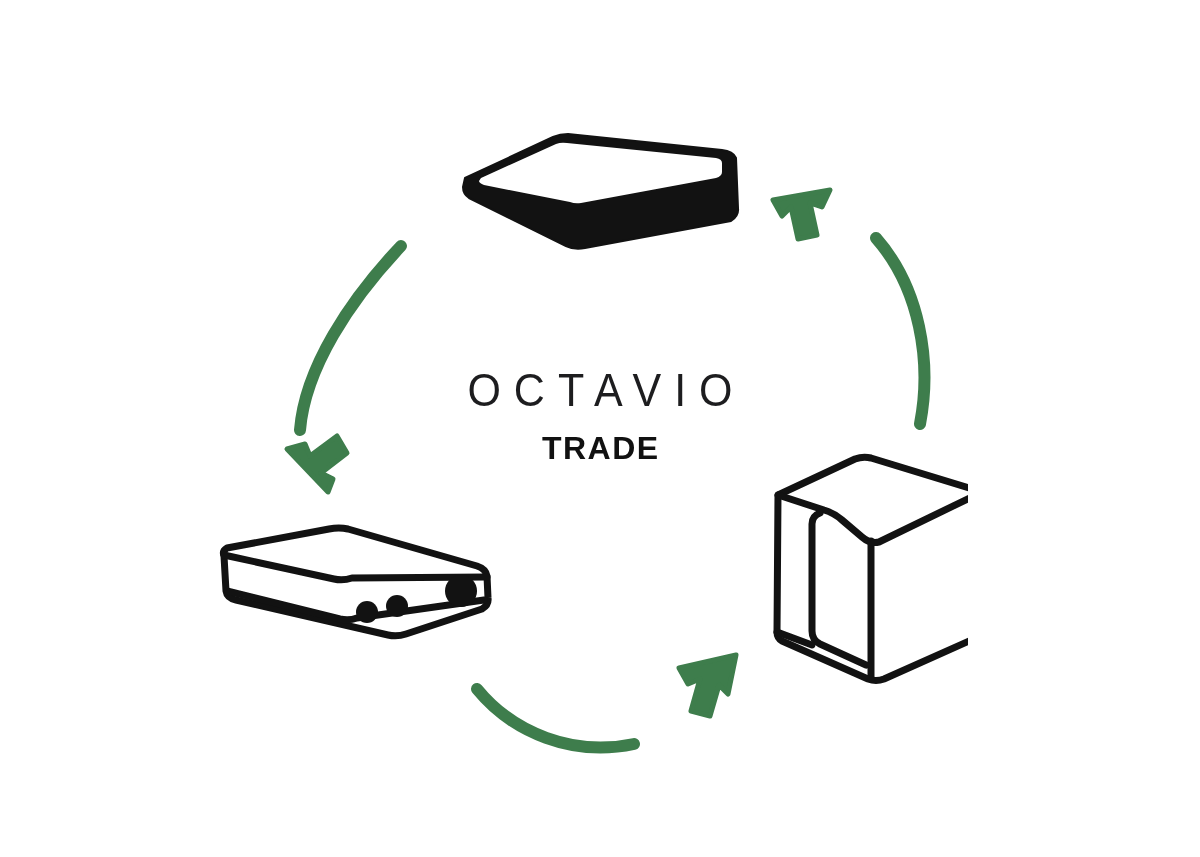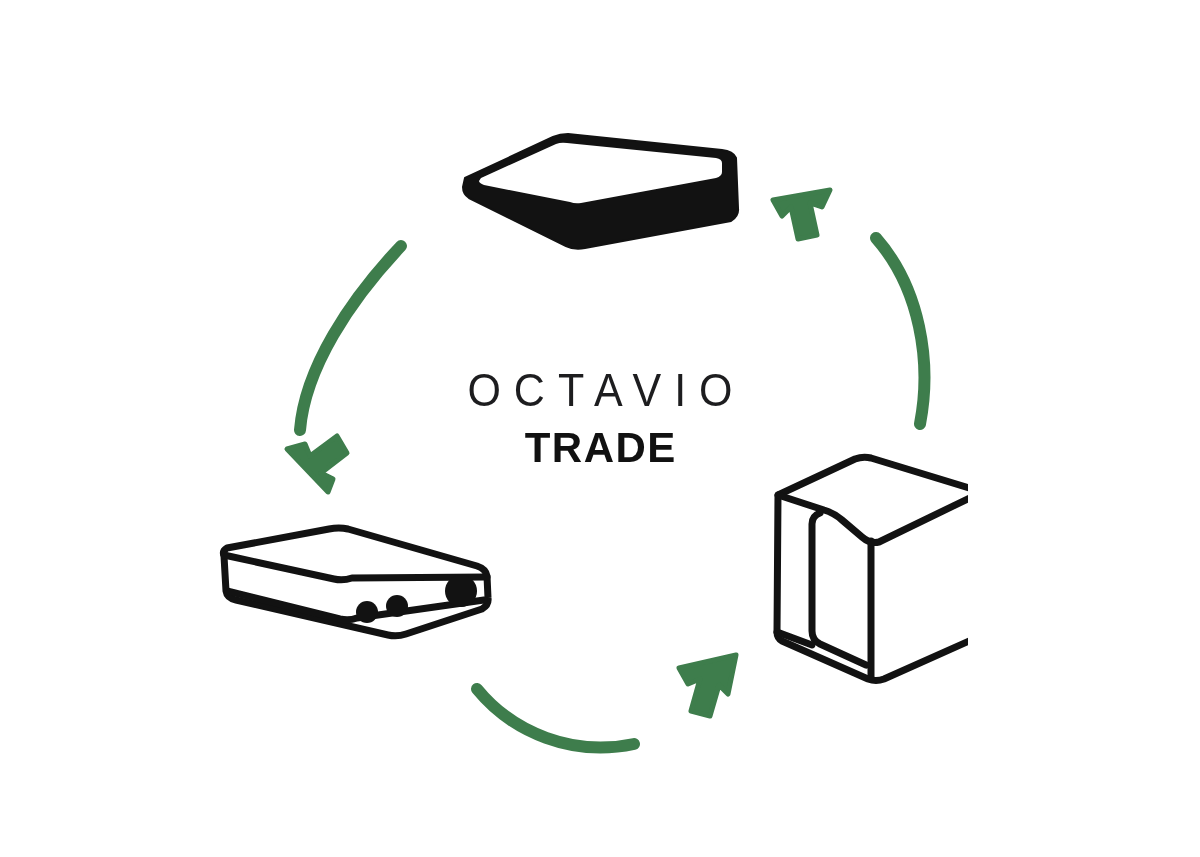--- a/index.html
+++ b/index.html
@@ -44,21 +44,21 @@
     text-indent: 13px;
     color: #1d1d1f;
     line-height: 52px;
     transform: scaleY(1.08);
     transform-origin: center top;
   }
   .logo-word-secondary {
     display: block;
     margin-top: 12px;
     font-family: "Liberation Sans", sans-serif;
-    font-size: 42px;
+    font-size: 32px;
     font-weight: 700;
     letter-spacing: 1.5px;
     text-indent: 1.5px;
     color: #111111;
     line-height: 44px;
   }
 </style>
 </head>
 <body>
 

